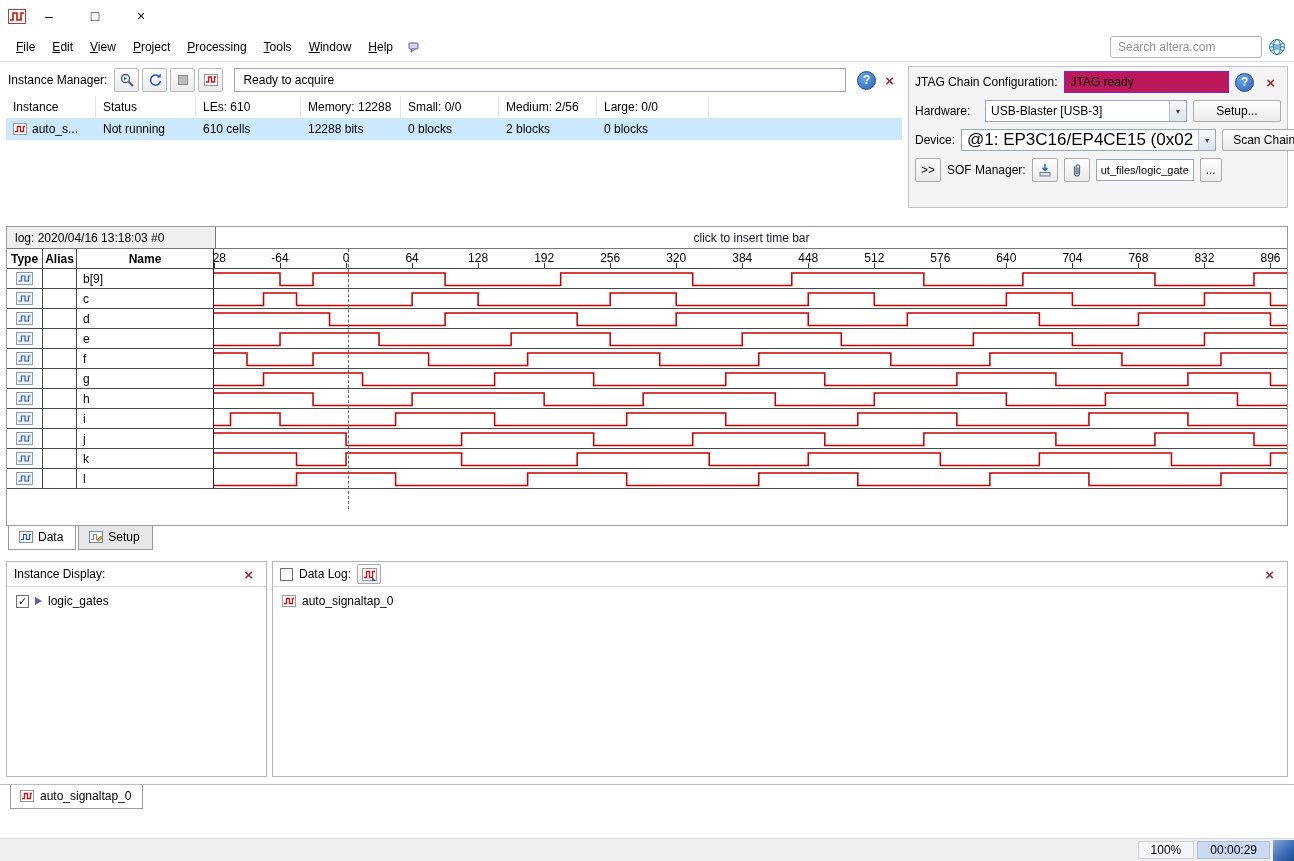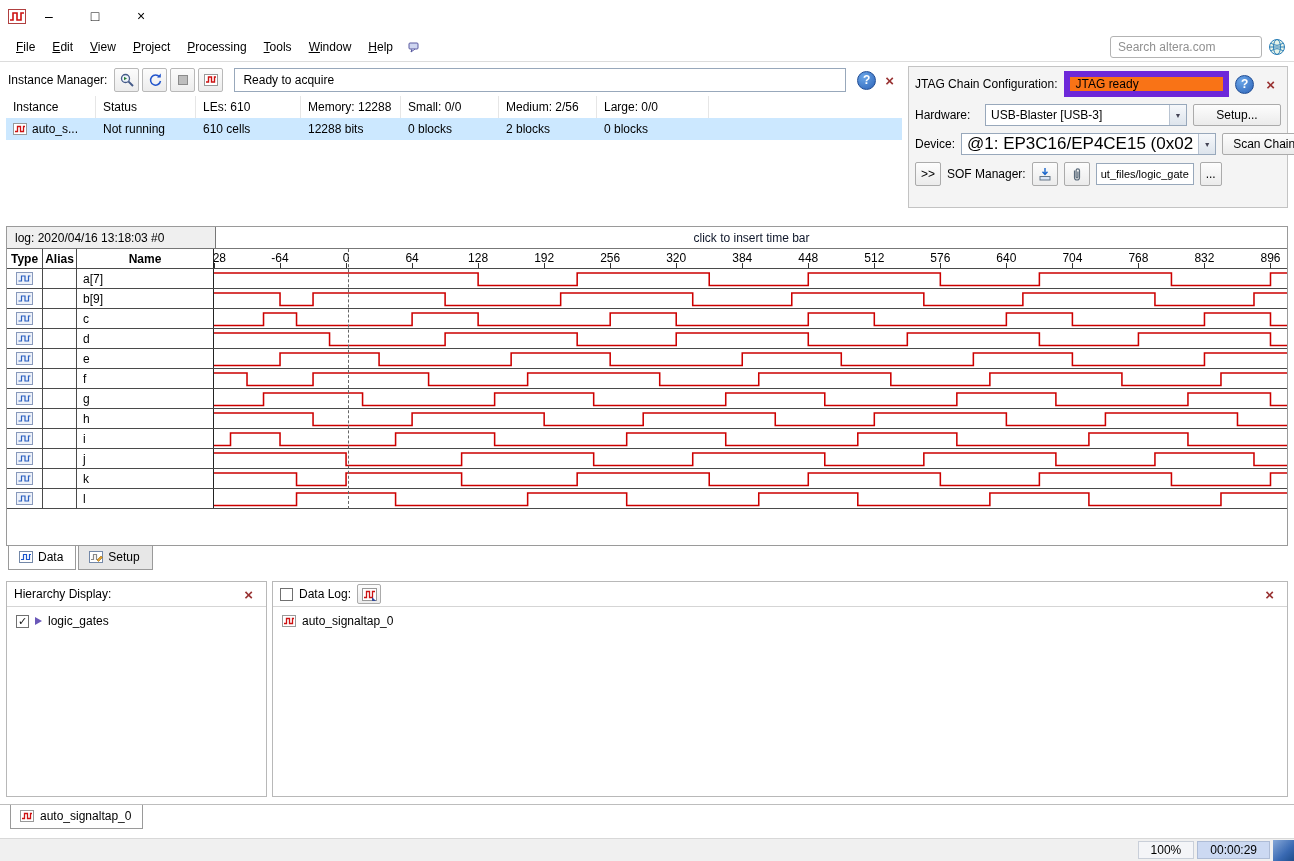--- a/index.html
+++ b/index.html
@@ -42,21 +42,21 @@
   .tcell { padding:0 7px; height:22px; display:flex; align-items:center; white-space:nowrap; overflow:hidden; }
   .hcell { border-right:1px solid #e6e6e6; }
   .tbl-row { display:flex; height:22px; align-items:center; background:#cce8ff; }
   .rcell { gap:5px; }
 
   
   .jtag-panel { width:380px; border:1px solid #c3c3c3; background:#f4f4f4; padding:4px 6px; display:flex;
     flex-direction:column; gap:7px; height:142px; }
   .jtag-row { display:flex; align-items:center; gap:6px; }
   .jtag-label { white-space:nowrap; }
-  .field { height:22px; border:6px solid #6d28d9; background:#f97316; display:flex; align-items:center; padding:7px 6px; }
+  .field { height:22px; border:1px solid #6d28d9; background:#be185d; display:flex; align-items:center; padding:7px 6px; }
   .select { height:22px; border:1px solid #98a8bb; background:#fff; display:flex; align-items:center; }
   .sel-text { flex:1; padding:0 5px; white-space:nowrap; overflow:hidden; }
   .sel-arrow { width:17px; height:20px; background:linear-gradient(#f6f8fb,#dde4ec); border-left:1px solid #b9c4d2;
     display:flex; align-items:center; justify-content:center; font-size:7px; color:#445; }
   .btn { border:1px solid #ababab; background:linear-gradient(#fdfdfd,#ebebeb); padding:3px 10px; border-radius:2px;
     white-space:nowrap; }
   .mini-btn { width:26px; height:24px; border:1px solid #ababab; background:linear-gradient(#fdfdfd,#ebebeb);
     display:flex; align-items:center; justify-content:center; border-radius:2px; }
   .sof-input { width:98px; height:22px; border:1px solid #98a8bb; padding:0 4px; font-size:11px;
     font-family:"Liberation Sans",sans-serif; }
@@ -322,37 +322,20 @@
             <span class="tick-label" style="left: 80%;">704</span>
             <span class="tick-mark" style="left: 80%;"></span>
             <span class="tick-label" style="left: 86.1538%;">768</span>
             <span class="tick-mark" style="left: 86.1538%;"></span>
             <span class="tick-label" style="left: 92.3077%;">832</span>
             <span class="tick-mark" style="left: 92.3077%;"></span>
             <span class="tick-label" style="left: 98.4615%;">896</span>
             <span class="tick-mark" style="left: 98.4615%;"></span>
           </div>
       </div>
-    <div class="srow">
-          <div class="ct">
-            <span class="icon">
-              <svg width="17" height="13" viewBox="0 0 17 13">
-                <rect x="0.5" y="0.5" width="16" height="12" fill="#eef2fa" stroke="#8899bb"></rect>
-                <path d="M2.5 9 h3 v-5 h3.5 v5 h3.5 v-5 h2" stroke="#2b5fbf" fill="none" stroke-width="1.2"></path>
-              </svg>
-            </span>
-          </div>
-          <div class="ca"></div>
-          <div class="cn">a[7]</div>
-          <div class="cw">
-            <svg class="wave" viewBox="0 0 1040 20" preserveAspectRatio="none">
-              <path d="M 0 4 L 256 4 L 256 16.5 L 352 16.5 L 352 4 L 480 4 L 480 16.5 L 576 16.5 L 576 4 L 704 4 L 704 16.5 L 800 16.5 L 800 4 L 928 4 L 928 16.5 L 1024 16.5 L 1024 4 L 1040 4" fill="none" stroke="#cc0000" stroke-width="1.5"></path>
-            </svg>
-          </div>
-        </div>
         <div class="srow">
           <div class="ct">
             <span class="icon">
               <svg width="17" height="13" viewBox="0 0 17 13">
                 <rect x="0.5" y="0.5" width="16" height="12" fill="#eef2fa" stroke="#8899bb"></rect>
                 <path d="M2.5 9 h3 v-5 h3.5 v5 h3.5 v-5 h2" stroke="#2b5fbf" fill="none" stroke-width="1.2"></path>
               </svg>
             </span>
           </div>
           <div class="ca"></div>
@@ -556,21 +539,21 @@
             <path d="M8 9 l4 -4 l1.5 1.5 l-4 4 z" fill="#e0a030" stroke="#9a6a10" stroke-width="0.6"></path>
           </svg>
         </span>
       <span>Setup</span>
     </div>
   </div>
 
   <div class="lower">
     <div class="side-panel hier-panel">
       <div class="panel-head">
-        <span>Hierarchy Display:</span>
+        <span>Instance Display:</span>
         <span class="close-x">×</span>
       </div>
       <div>
           <div class="tree-item">
             <span class="cb">✓</span>
             <span class="tri-icon"></span>
             <span>logic_gates</span>
           </div>
         </div>
     </div>

